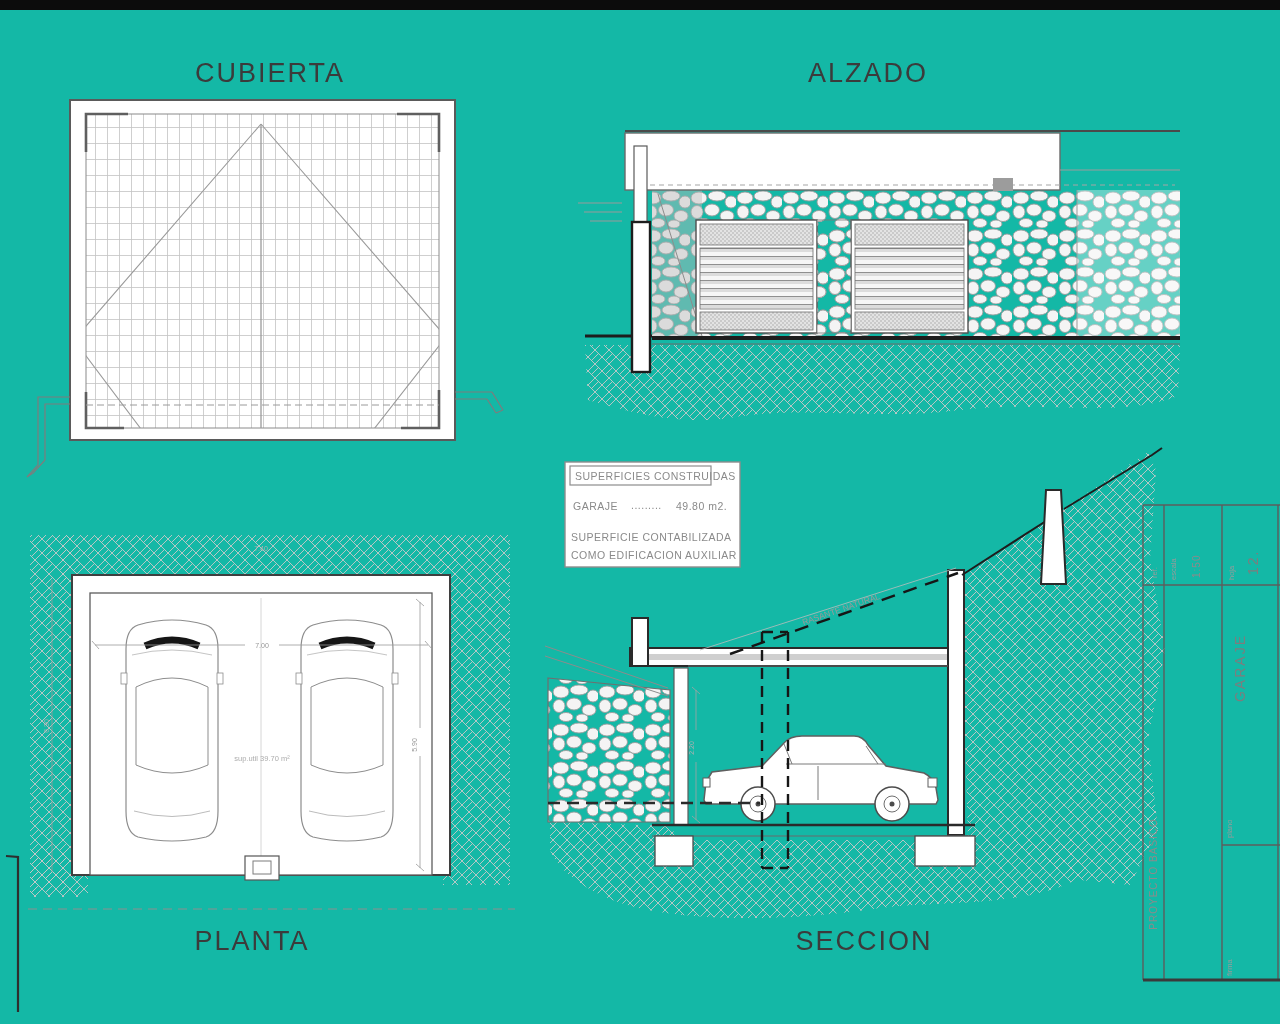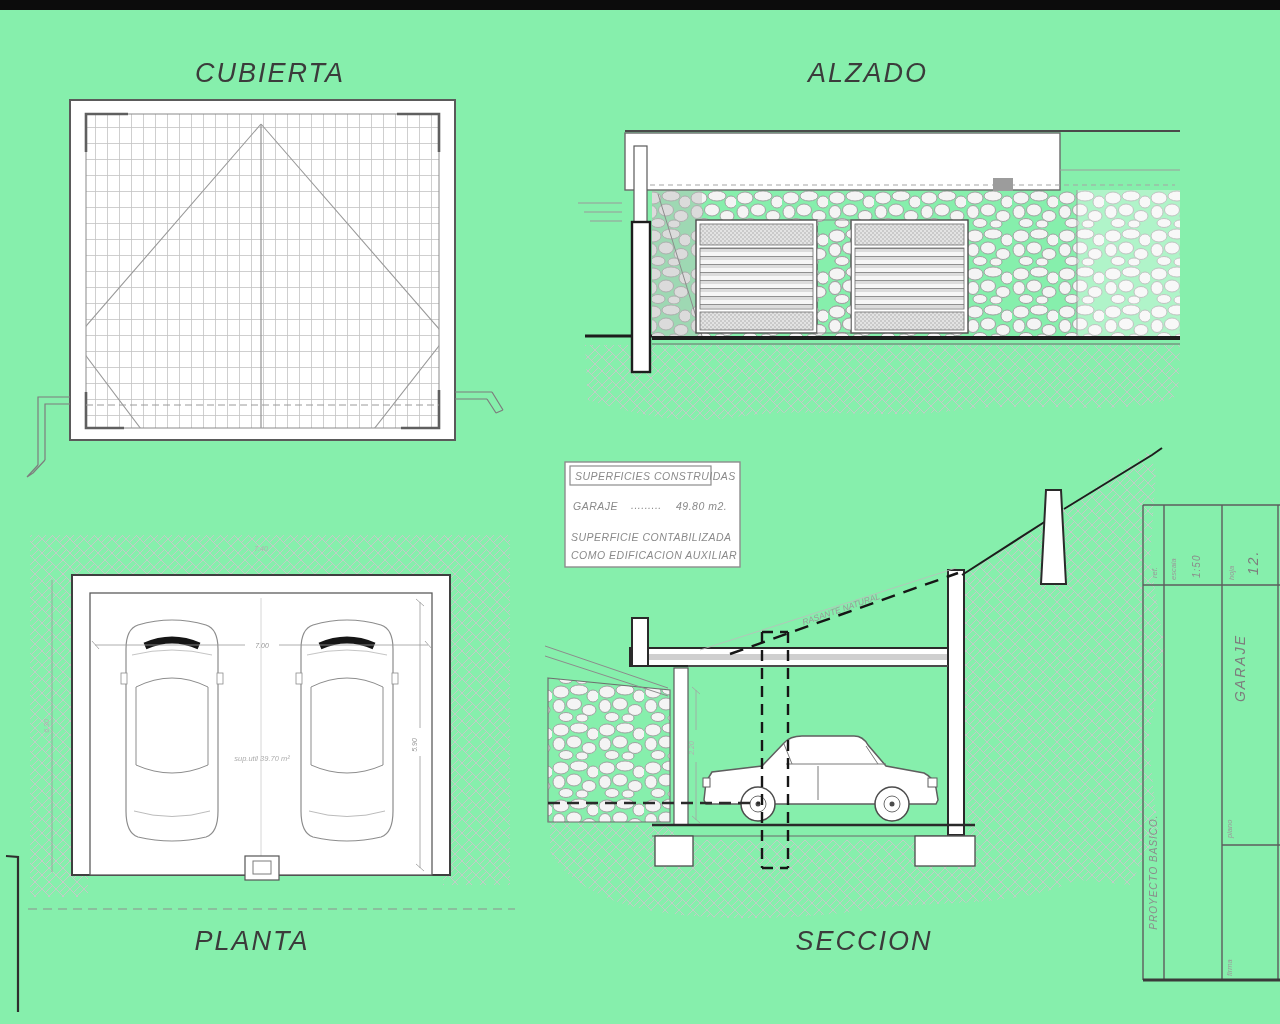--- a/index.html
+++ b/index.html
@@ -1,17 +1,17 @@
 <!DOCTYPE html>
 <html><head>
 <meta charset="utf-8">
 <style>
   html,body{margin:0;padding:0;background:#fff;}
-  .sheet{position:relative;width:1280px;height:1024px;background:#86efac;overflow:hidden;
-         font-family:"Liberation Sans", sans-serif;font-style:italic;}
+  .sheet{position:relative;width:1280px;height:1024px;background:#14b8a6;overflow:hidden;
+         font-family:"Liberation Sans", sans-serif;}
   svg{position:absolute;left:0;top:0;}
   text{font-family:"Liberation Sans", sans-serif;}
   .viewtitle{font-size:27px;fill:#3b3b3b;letter-spacing:2px;}
   .note{font-size:10.5px;fill:#8a8a8a;letter-spacing:0.5px;}
   .dim{font-size:7px;fill:#979797;}
   .dimfaint{font-size:7px;fill:#b0b0b0;}
   .tb-small{font-size:7.5px;fill:#9a9a9a;}
   .tb-med{font-size:10px;fill:#8b8b8b;letter-spacing:1px;}
   .tb-big{font-size:14px;fill:#7d7d7d;letter-spacing:2px;}
 </style>

